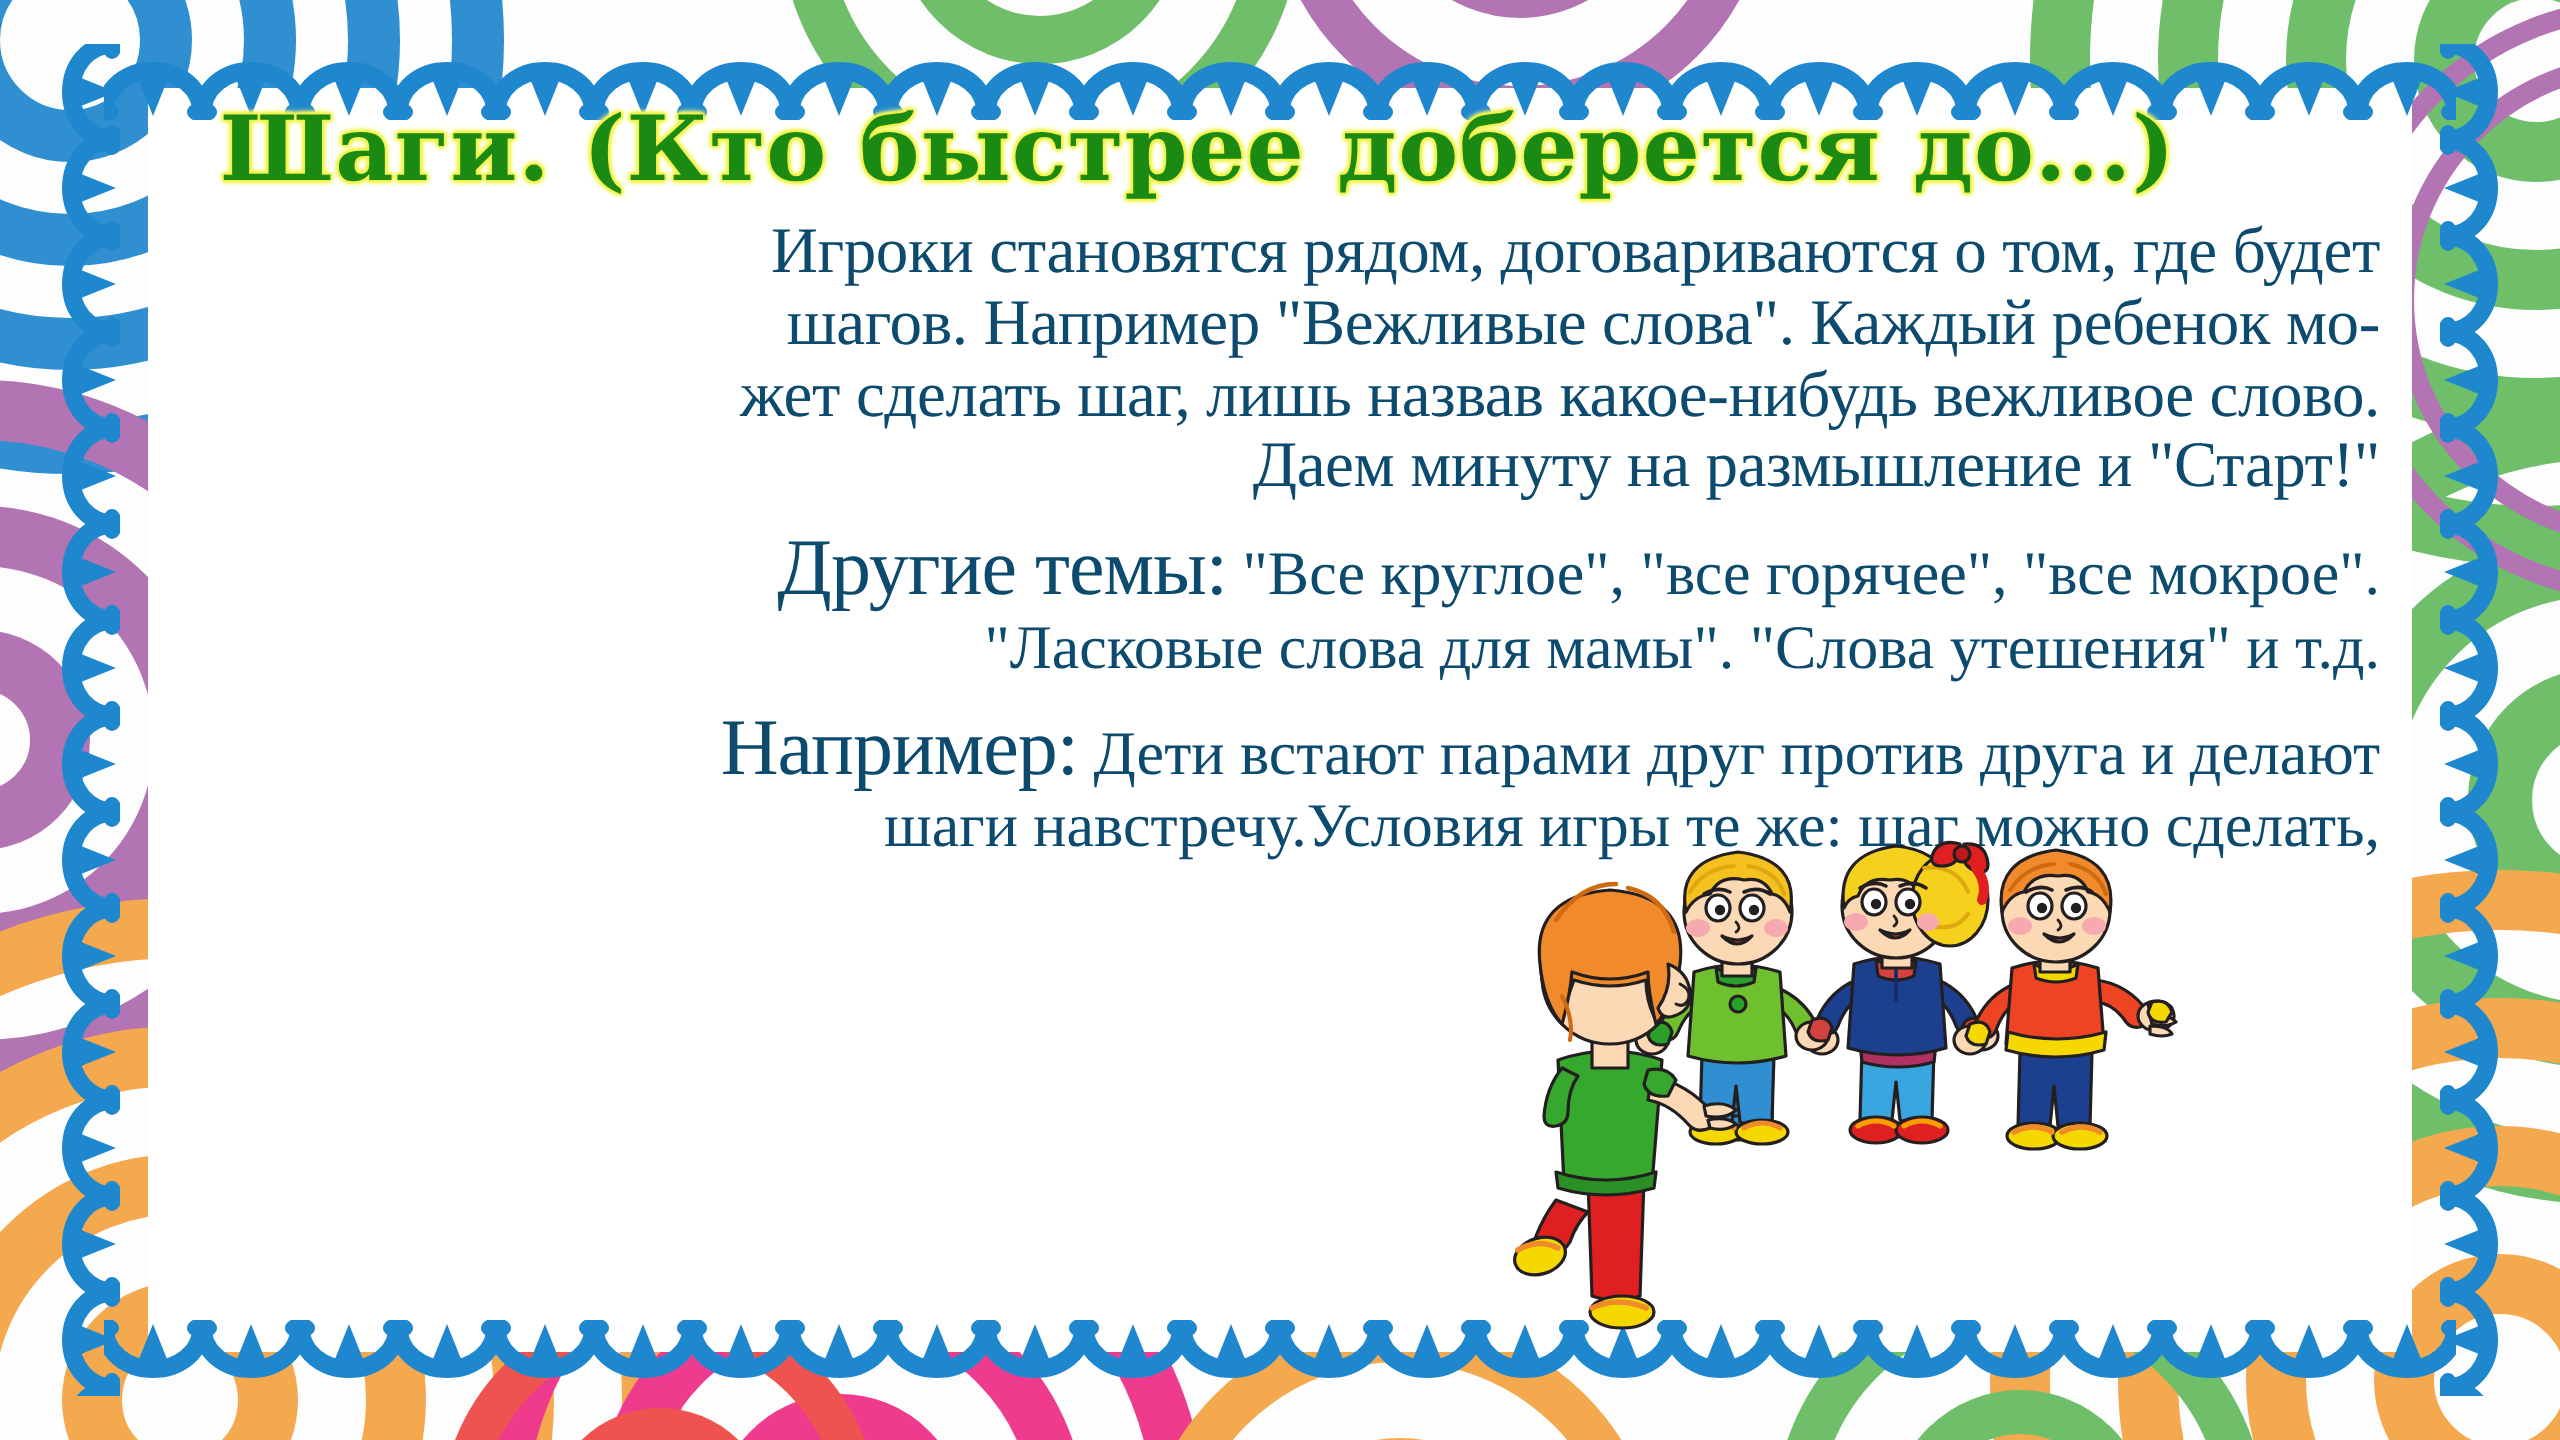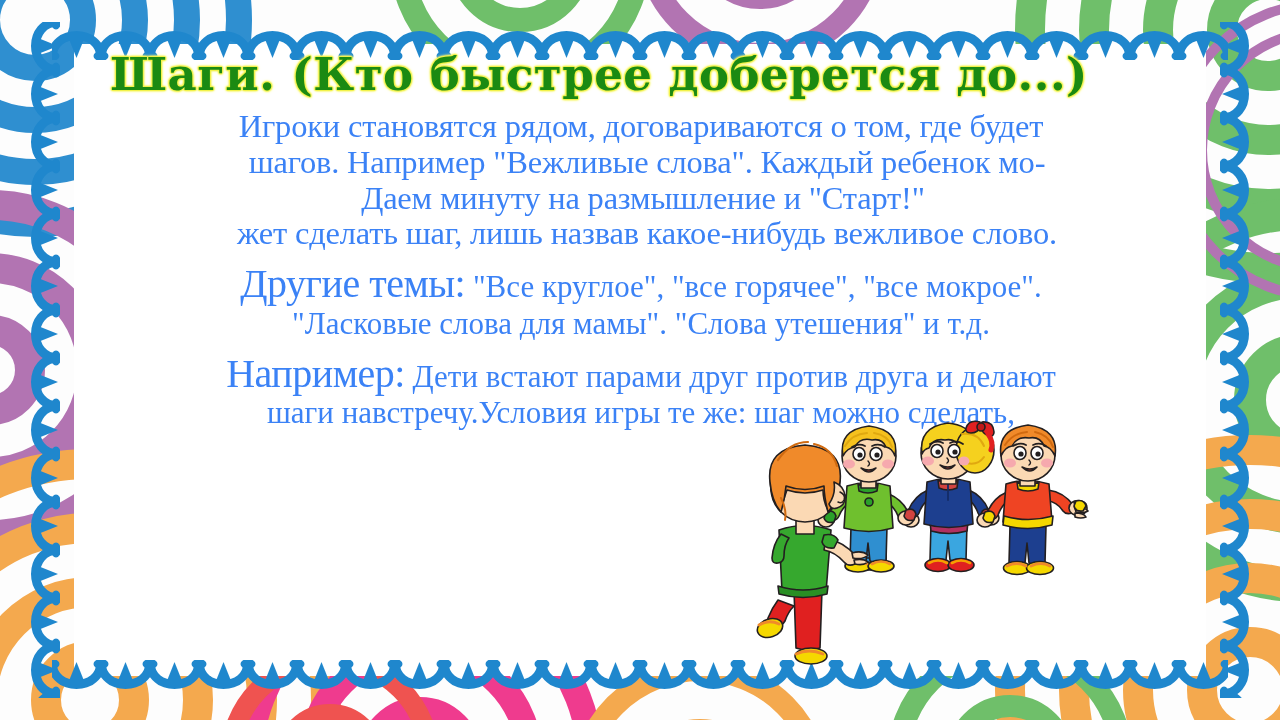--- a/index.html
+++ b/index.html
@@ -68,23 +68,23 @@
     text-shadow:
       0 0 1px #f2f24a,  1px  0 1px #f2f24a, -1px 0 1px #f2f24a,
       0  1px 1px #f2f24a, 0 -1px 1px #f2f24a,
       1px  1px 2px #f5f56b, -1px -1px 2px #f5f56b,
       1px -1px 2px #f5f56b, -1px  1px 2px #f5f56b,
       0 0 4px #fbfb9a;
     margin-bottom: 12px;
   }
 
   .para {
-    color: #3b82f6;
+    color: #0c4a6e;
     font-family: "Liberation Serif", serif;
-    text-align: center;
+    text-align: right;
   }
 
   .p-body {
     font-size: 32.5px;
     line-height: 1.10;
     letter-spacing: -0.2px;
   }
   .p-body .l { display: block; white-space: nowrap; }
   .l-i1 { padding-left: 8px; }
   .l-i2 { padding-left: 12px; }
@@ -236,22 +236,22 @@
     <rect x="0" y="0" width="44" height="676" fill="url(#scLeft)"></rect>
   </svg>
 
   <div class="content">
 
     <div class="slide-title">Шаги. (Кто быстрее доберется до...)</div>
 
     <div class="para p-body">
       <span class="l">Игроки становятся рядом, договариваются о том, где будет</span>
       <span class="l l-i2">шагов. Например "Вежливые слова". Каждый ребенок мо-</span>
+      <span class="l l-i2">жет сделать шаг, лишь назвав какое-нибудь вежливое слово.</span>
       <span class="l l-i3">Даем минуту на размышление и "Старт!"</span>
-      <span class="l l-i2">жет сделать шаг, лишь назвав какое-нибудь вежливое слово.</span>
     </div>
 
     <div class="p-gap"></div>
 
     <div class="para p-themes">
       <span class="l"><span class="lead">Другие темы:</span><span> "Все круглое", "все горячее", "все мокрое".</span></span>
       <span class="l">"Ласковые слова для мамы". "Слова утешения" и т.д.</span>
     </div>
 
     <div class="p-gap"></div>

